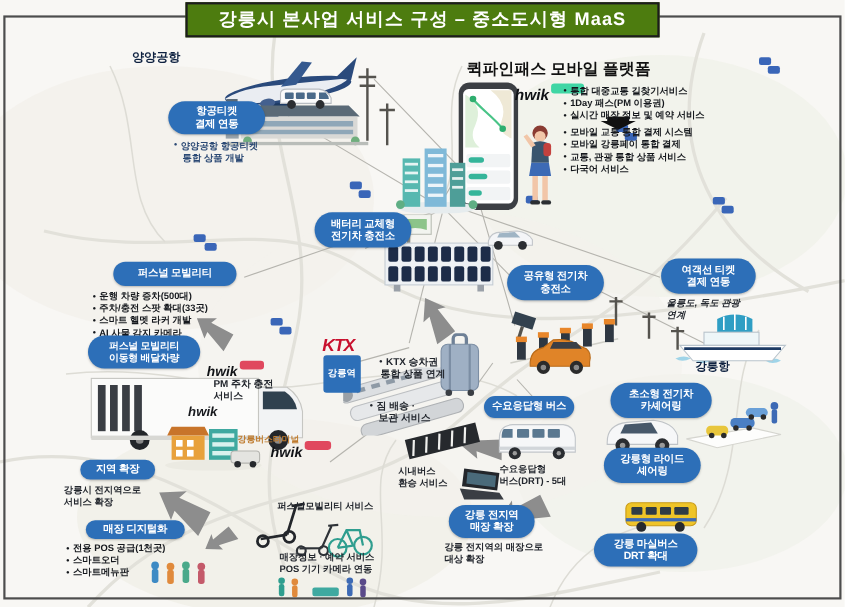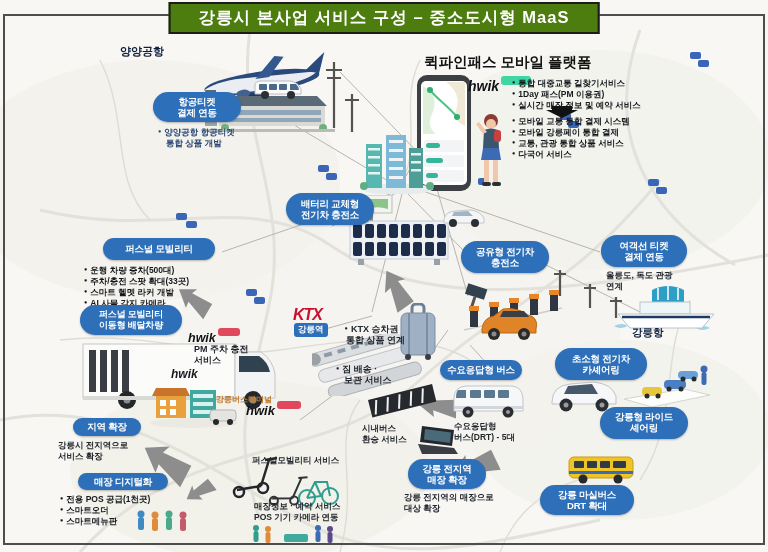--- a/index.html
+++ b/index.html
@@ -26,21 +26,21 @@
            font-size:8.5px;color:#15181d;font-weight:600;}
   .bullets li{line-height:10.6px;white-space:nowrap;}
   .bullets li::before{content:"●";font-size:5.5px;margin-right:3px;vertical-align:1.5px;}
   .maplabel{position:absolute;z-index:3;font-weight:bold;color:#0e2140;}
   .hwik{position:absolute;z-index:3;font-style:italic;font-weight:800;color:#101216;
         white-space:nowrap;}
   .hwik .badge{display:inline-block;vertical-align:6px;margin-left:2px;border-radius:3px;}
   .heading{position:absolute;z-index:3;font-weight:800;color:#111;}
   .illus{position:absolute;z-index:2;}
   .stationsign{position:absolute;z-index:3;background:#2d6fb8;color:#fff;font-weight:700;
-        font-size:8.5px;text-align:center;border-radius:3px;padding:1px 4px;}
+        font-size:8.5px;text-align:center;border-radius:3px;padding:11px 4px;}
   .ktx{position:absolute;z-index:3;font-style:italic;font-weight:900;font-size:16px;
        color:#c8102e;letter-spacing:-1px;}
   .terminal-label{position:absolute;z-index:3;font-size:8px;font-weight:bold;color:#bf7b2e;}
 </style>
 </head>
 <body>
 
 <div class="stage">
 
   <svg class="bg" width="768" height="552">
@@ -357,21 +357,21 @@
             <rect x="-1" y="-4" width="10" height="5" fill="#e8862a"></rect>
           </g>
       </g>
     </svg>
   </div>
 
   <div class="pill" style="left:601px;top:235px;width:86px;height:32px;">
     <span>여객선 티켓</span>
     <span>결제 연동</span>
   </div>
-  <div class="n" style="left:606px;top:270px;">
+  <div class="n" style="left:606px;top:270px;font-style:italic;">
     <span>울릉도, 독도 관광</span>
     <span>연계</span>
   </div>
   <div class="illus" style="left:612px;top:282px;">
     <svg width="112" height="52" viewBox="0 0 112 52">
       <path d="M16,44 Q8,48 2,44 Q10,40 16,44 M34,46 Q26,50 20,46 Q28,42 34,46 M98,46 Q90,50 84,46 Q92,42 98,46" fill="#9fd4e8"></path>
       <path d="M40,8 Q56,0 72,8 L72,20 L40,20 Z" fill="#2f9ec4"></path>
       <g stroke="#ffffff" stroke-width="1.5">
           <path d="M46,6 L46,18 M56,3 L56,18 M66,6 L66,18"></path>
         </g>
@@ -562,21 +562,21 @@
       <rect x="44" y="17" width="22" height="9" rx="4" fill="#4a7fc4"></rect>
       <circle cx="49" cy="26" r="2.5" fill="#2b2b2b"></circle>
         <circle cx="61" cy="26" r="2.5" fill="#2b2b2b"></circle>
       <rect x="58" y="8" width="20" height="8" rx="4" fill="#6aa0d8"></rect>
       <circle cx="63" cy="16" r="2.5" fill="#2b2b2b"></circle>
         <circle cx="74" cy="16" r="2.5" fill="#2b2b2b"></circle>
       <circle cx="84" cy="6" r="3.5" fill="#3d6ab5"></circle>
         <rect x="81.5" y="9" width="5" height="13" rx="2" fill="#3d6ab5"></rect>
     </svg>
   </div>
-  <div class="pill" style="left:600px;top:407px;width:88px;height:32px;font-family:Liberation Serif, serif;">
+  <div class="pill" style="left:549px;top:407px;width:88px;height:32px;">
     <span>강릉형 라이드</span>
     <span>셰어링</span>
   </div>
 
   <div class="illus" style="left:566px;top:452px;">
     <svg width="70" height="34" viewBox="0 0 70 34">
       <rect x="3" y="5" width="64" height="21" rx="5" fill="#efc428" stroke="#c89a18"></rect>
       <g fill="#2f3b46">
           <rect x="8" y="9" width="10" height="7" rx="1"></rect>
           <rect x="21" y="9" width="10" height="7" rx="1"></rect>

